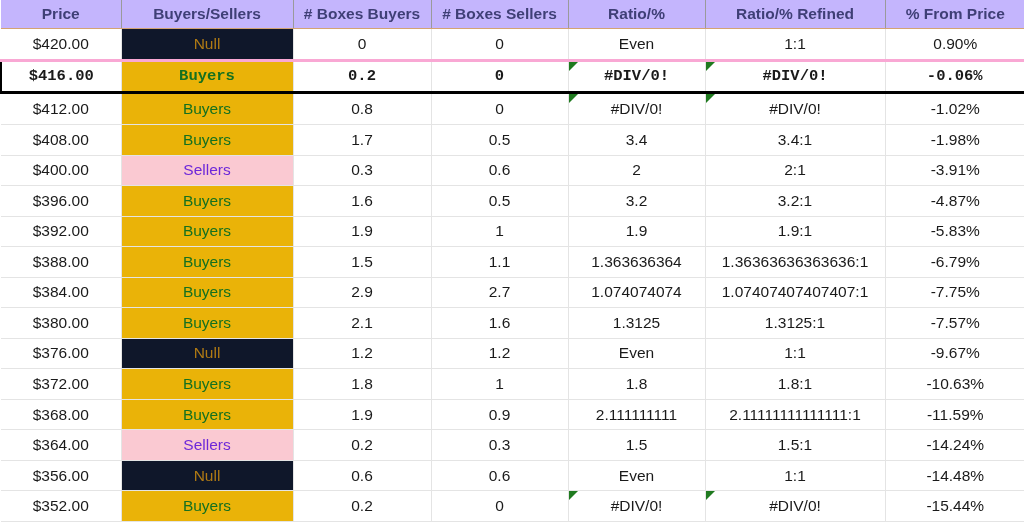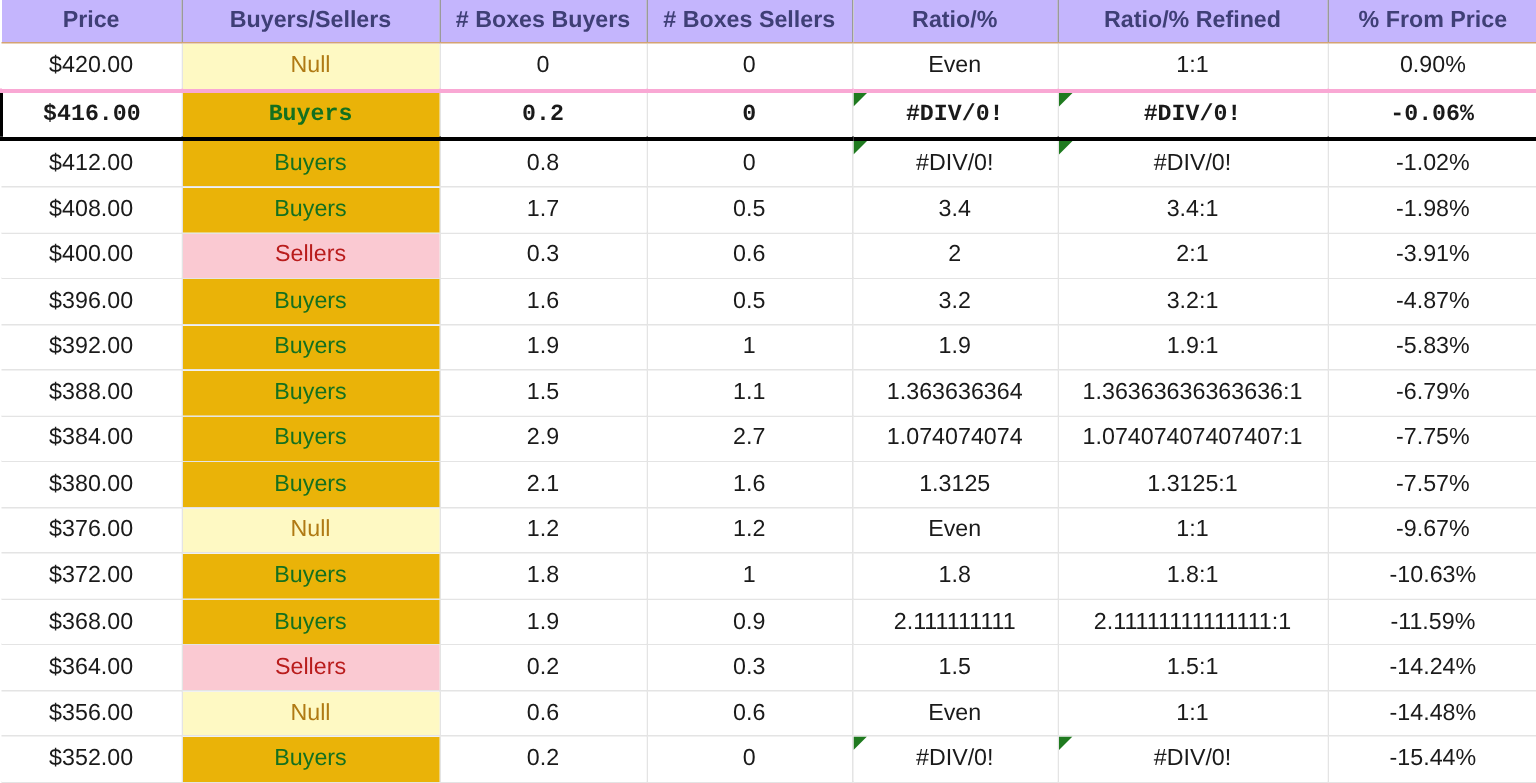--- a/index.html
+++ b/index.html
@@ -58,22 +58,22 @@
     overflow: hidden;
     position: relative;
     padding: 0 1px;
     background: #ffffff;
   }
   tbody td:last-child { border-right: none; }
   tbody tr:last-child td { border-bottom: 1px solid #e4e4e4; }
 
   
   td.sig-buyers { background: #eab308; color: #14701f; }
-  td.sig-sellers{ background: #fac9d2; color: #b91c1c; }
-  td.sig-null   { background: #fef9c3; color: #b07a14; margin-top: 13px; }
+  td.sig-sellers{ background: #fac9d2; color: #6d28d9; }
+  td.sig-null   { background: #0f172a; color: #b07a14; margin-top: 13px; }
 
   
   tr.hl td {
     font-weight: bold;
     border-top: 3px solid #f9a8d4;
     border-bottom: 3px solid #000000;
     font-family: Liberation Mono, monospace;
   }
   tr.hl td:first-child { border-left: 2px solid #000000; }
   tr.hl td:last-child  { border-right: 2px solid #000000; margin-left: 12px; }

